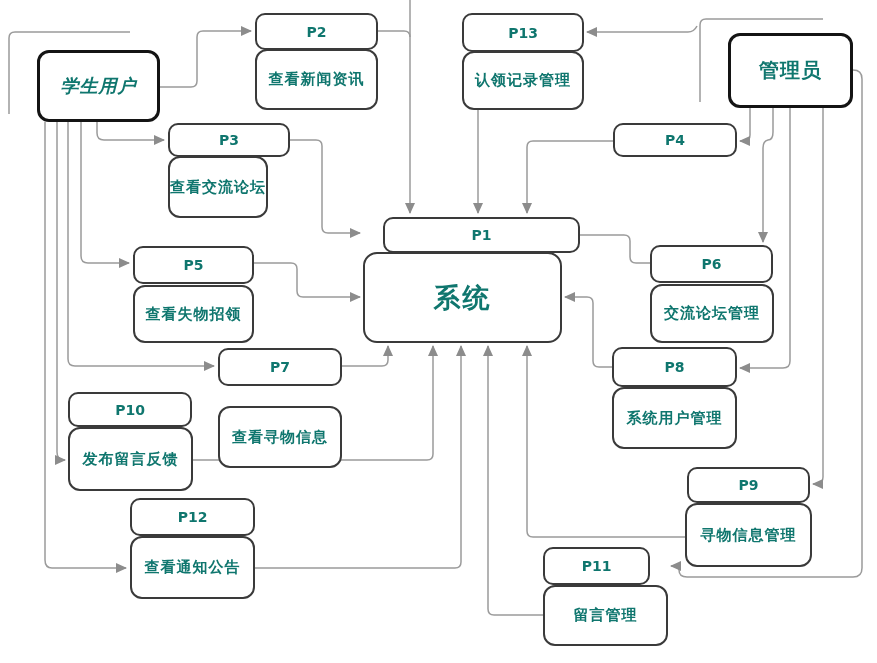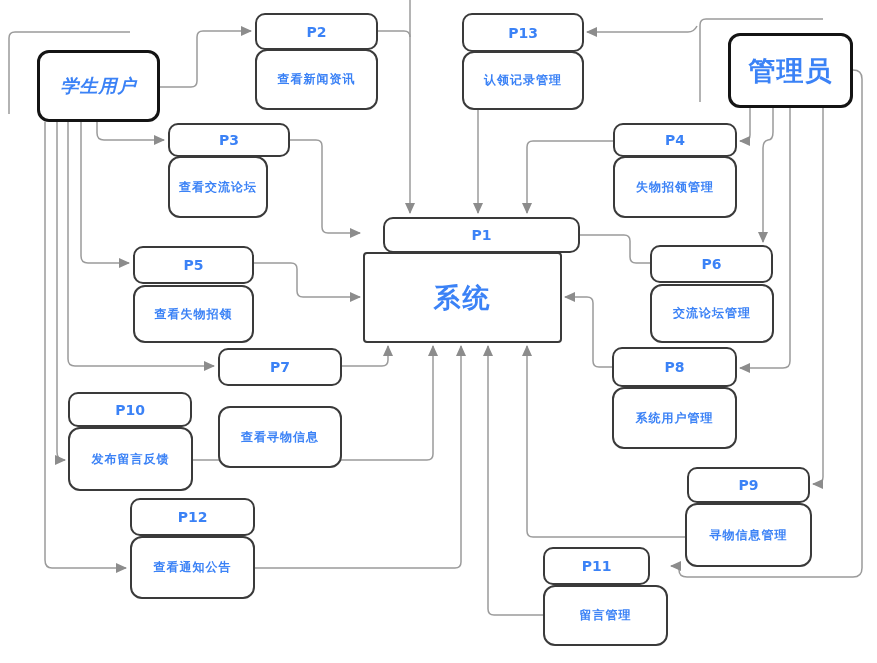--- a/index.html
+++ b/index.html
@@ -4,29 +4,29 @@
 <style>
   html,body{margin:0;padding:0;background:#fff;}
   #stage{
     position:relative;width:877px;height:663px;background:#ffffff;overflow:hidden;
     font-family:"DejaVu Sans","Liberation Sans",sans-serif;color:#000;
   }
   #wires{position:absolute;left:0;top:0;}
   .pid,.pbody,.entity{
     position:absolute;background:#fff;box-sizing:border-box;
     display:flex;align-items:center;justify-content:center;
-    font-weight:700;text-align:center;color:#3b82f6;
+    font-weight:700;text-align:center;color:#0f766e;
   }
   .pid{border:2px solid #3a3a3a;border-radius:10px;font-size:14px;z-index:3;}
-  .pbody{border:2px solid #3a3a3a;border-radius:12px;font-size:12px;letter-spacing:1px;z-index:2;}
+  .pbody{border:2px solid #3a3a3a;border-radius:12px;font-size:15px;letter-spacing:1px;z-index:2;}
   .entity{border:3px solid #141414;border-radius:12px;z-index:3;}
   .entity.student{font-size:18px;letter-spacing:1px;font-style:italic;}
-  .entity.admin{font-size:27px;letter-spacing:1px;}
+  .entity.admin{font-size:20px;letter-spacing:1px;}
   .p1id{font-size:14px;margin-left:20px;}
-  .p1body{font-size:27px;letter-spacing:2px;border-radius:4px;}
+  .p1body{font-size:27px;letter-spacing:2px;border-radius:14px;}
 </style>
 </head>
 <body>
 
 <div id="stage">
 
   <svg id="wires" width="877" height="663" viewBox="0 0 877 663">
     <defs>
       <marker id="arr" markerWidth="11" markerHeight="10" refX="10" refY="5" orient="auto" markerUnits="userSpaceOnUse">
         <path d="M0,0 L11,5 L0,10 Z" fill="#8c8c8c"></path>
@@ -97,23 +97,20 @@
   <div class="pid" style="left:168px;top:123px;width:122px;height:34px">
     <span>P3</span>
   </div>
   <div class="pbody" style="left:168px;top:156px;width:100px;height:62px">
     <span>查看交流论坛</span>
   </div>
 
   <div class="pid" style="left:613px;top:123px;width:124px;height:34px">
     <span>P4</span>
   </div>
-  <div class="pbody" style="left:613px;top:156px;width:124px;height:62px">
-    <span>失物招领管理</span>
-  </div>
 
   <div class="pid" style="left:133px;top:246px;width:121px;height:38px">
     <span>P5</span>
   </div>
   <div class="pbody" style="left:133px;top:285px;width:121px;height:58px">
     <span>查看失物招领</span>
   </div>
 
   <div class="pid" style="left:650px;top:245px;width:123px;height:38px">
     <span>P6</span>

